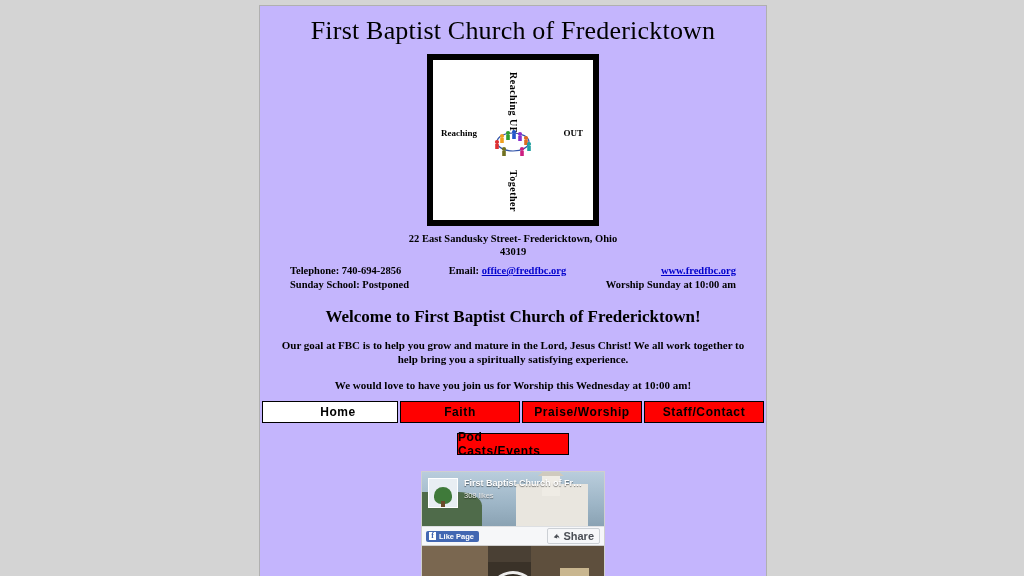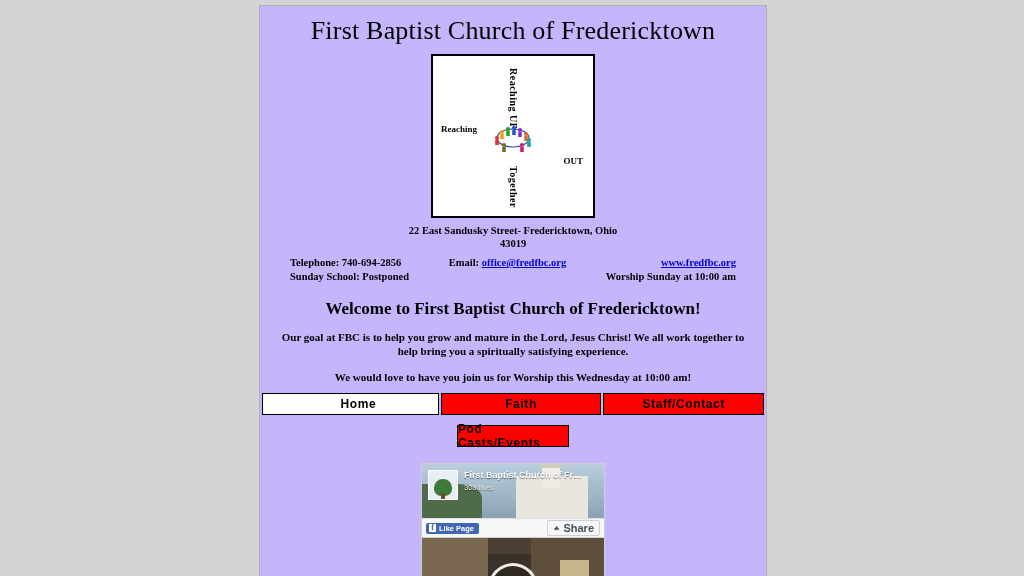--- a/index.html
+++ b/index.html
@@ -32,21 +32,21 @@
     letter-spacing: 0.2px;
   }
   .logo-wrap {
     display: flex;
     justify-content: center;
     margin-bottom: 6px;
   }
   .logo-box {
     width: 160px;
     height: 160px;
-    border: 2px solid #000000;
+    border: 6px solid #000000;
     background: #fff;
     position: relative;
   }
   .cross-v {
     position: absolute;
     left: 50%;
     top: 8px;
     transform: translateX(-50%);
     width: 16px;
     height: 144px;
@@ -82,21 +82,20 @@
     font-weight: bold;
     font-family: "Liberation Serif", serif;
   }
   .word-out {
     position: absolute;
     right: 10px;
     top: 68px;
     font-size: 9px;
     font-weight: bold;
     font-family: "Liberation Serif", serif;
-    margin-top: 32px;
   }
   .ring {
     position: absolute;
     left: 50%;
     top: 50%;
     transform: translate(-50%, -50%);
     width: 42px;
     height: 34px;
   }
   .addr {
@@ -413,20 +412,21 @@
 
   <h2 class="welcome">Welcome to First Baptist Church of Fredericktown!</h2>
 
   <p class="goal">Our goal at FBC is to help you grow and mature in the Lord, Jesus Christ! We all work together to help bring you a spiritually satisfying experience.</p>
 
   <p class="invite">We would love to have you join us for Worship this Wednesday at 10:00 am!</p>
 
   <div class="navrow">
     <div class="navbtn active">Home</div>
     <div class="navbtn red">Faith</div>
+    <div class="navbtn red">Praise/Worship</div>
     <div class="navbtn red">Staff/Contact</div>
   </div>
 
   <div class="navrow2">
     <div class="navbtn red">Pod Casts/Events</div>
   </div>
 
   <div class="fb-wrap">
     <div class="fb-box">
       <div class="fb-cover">

